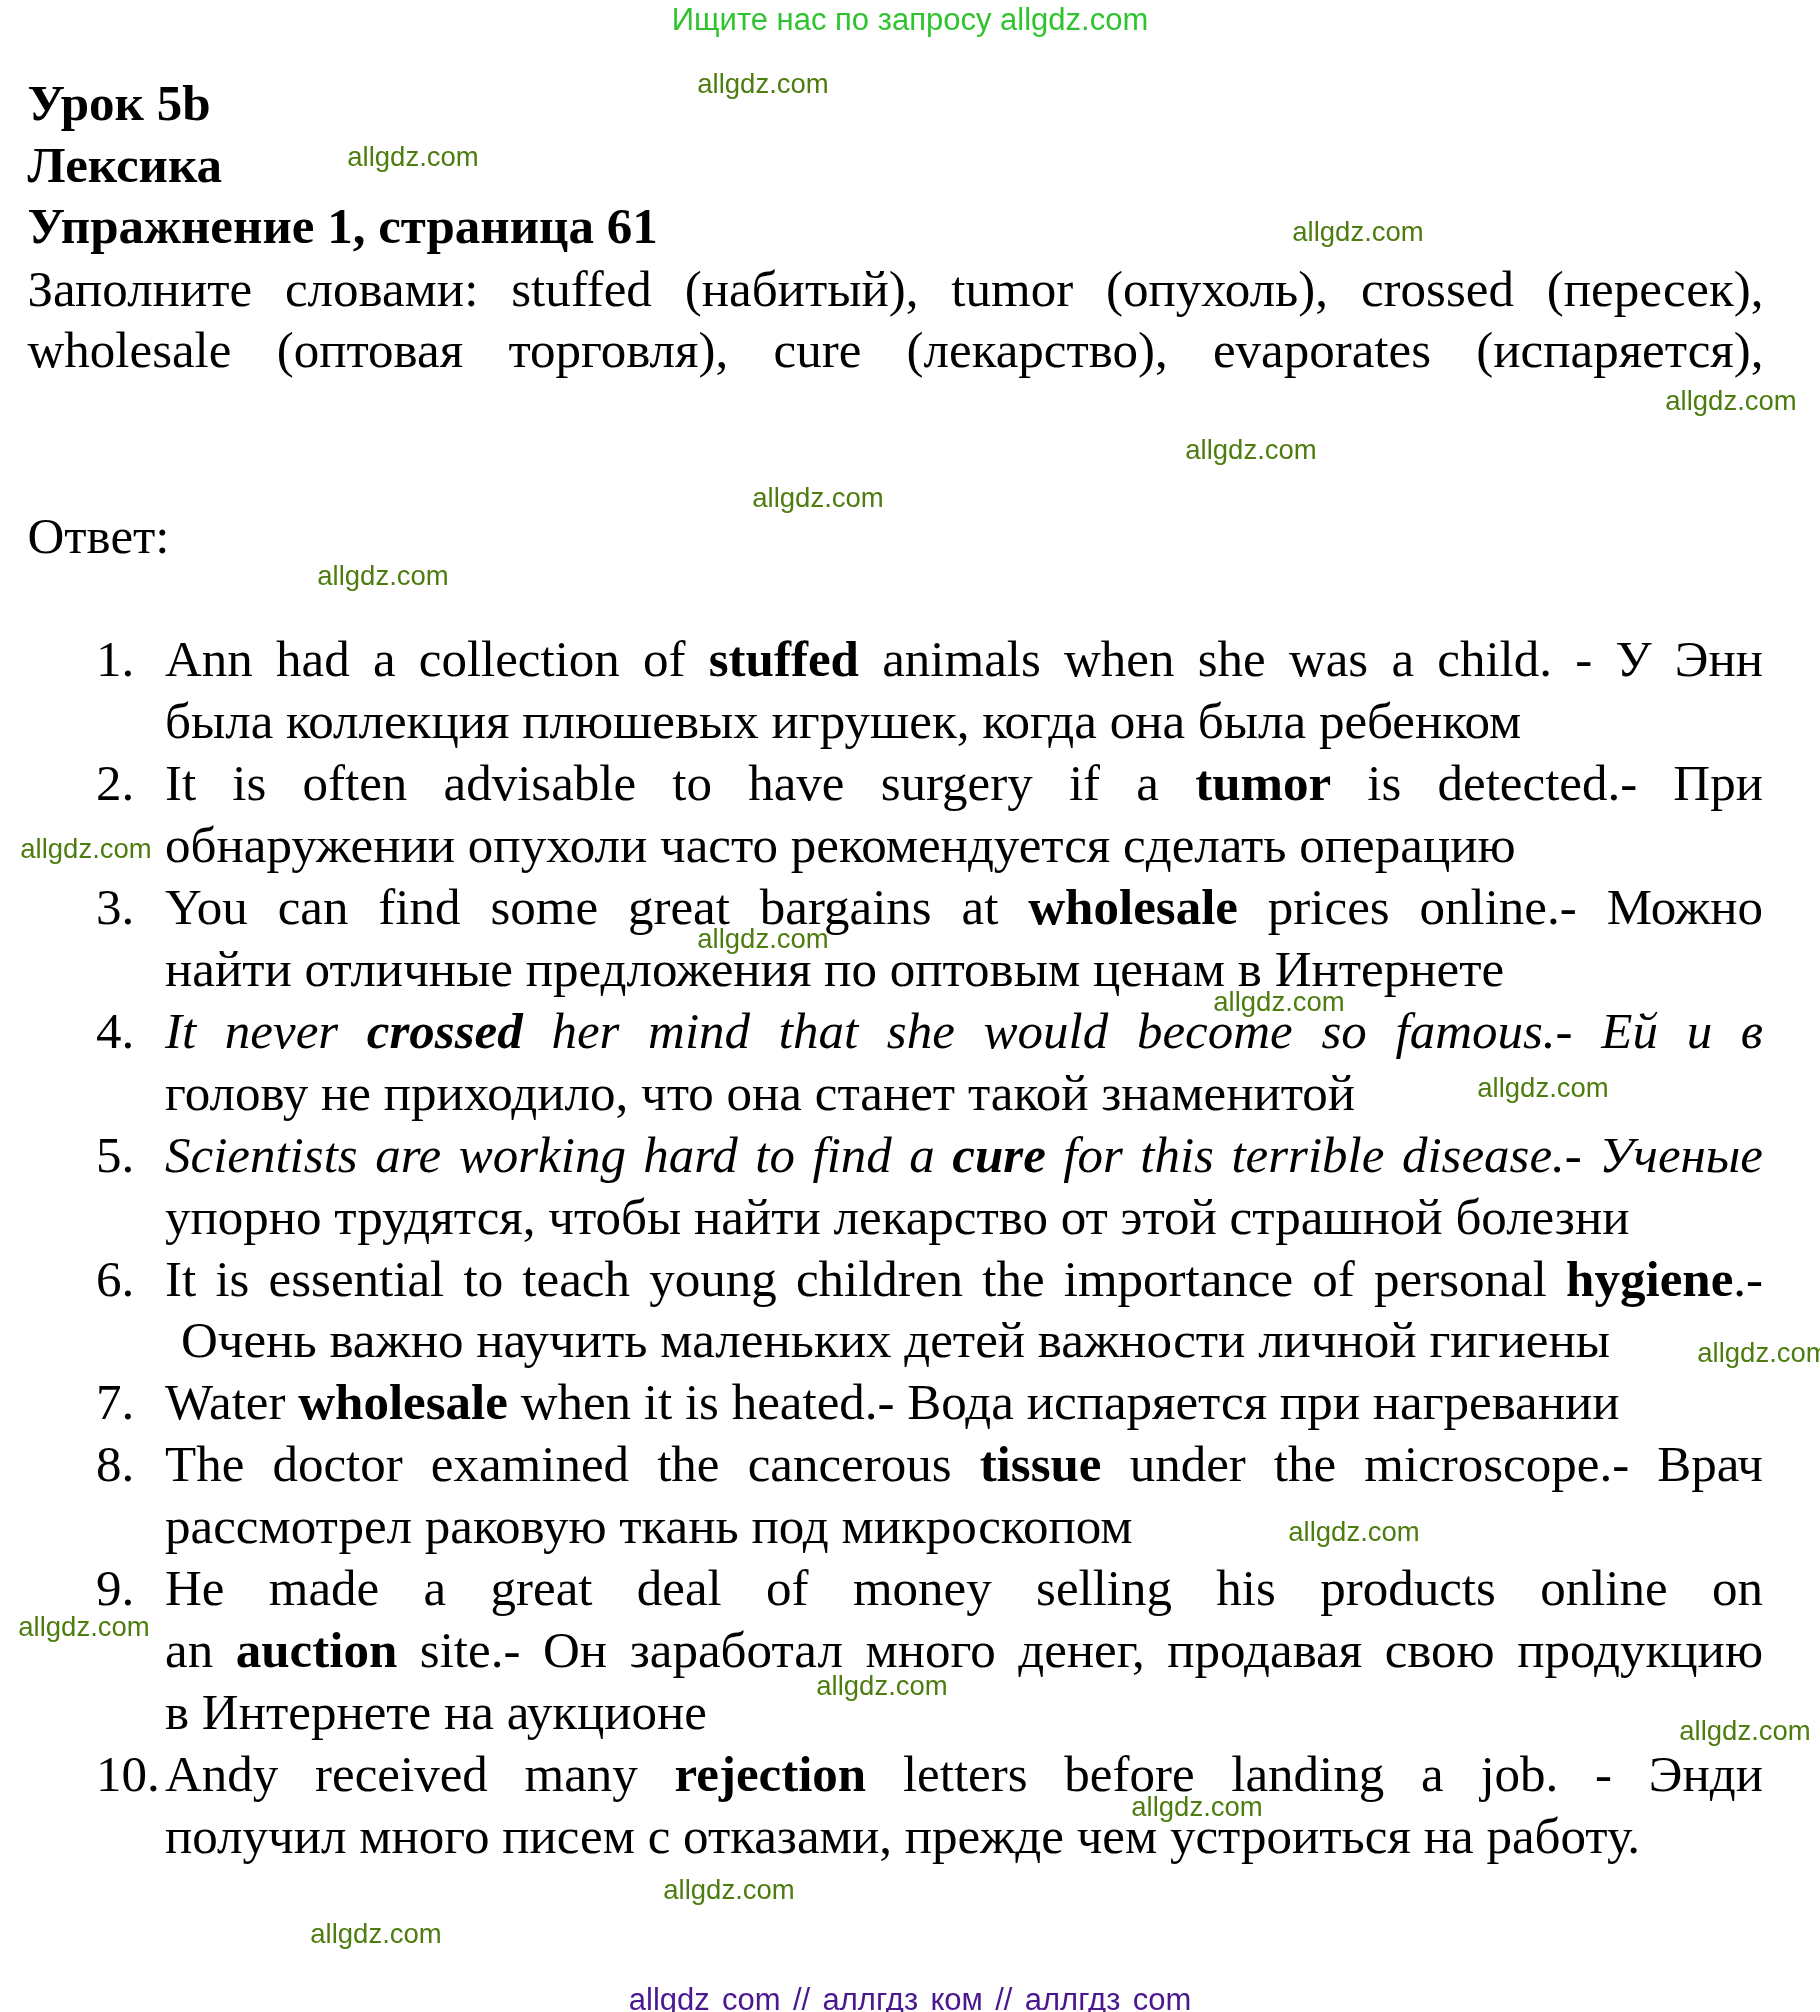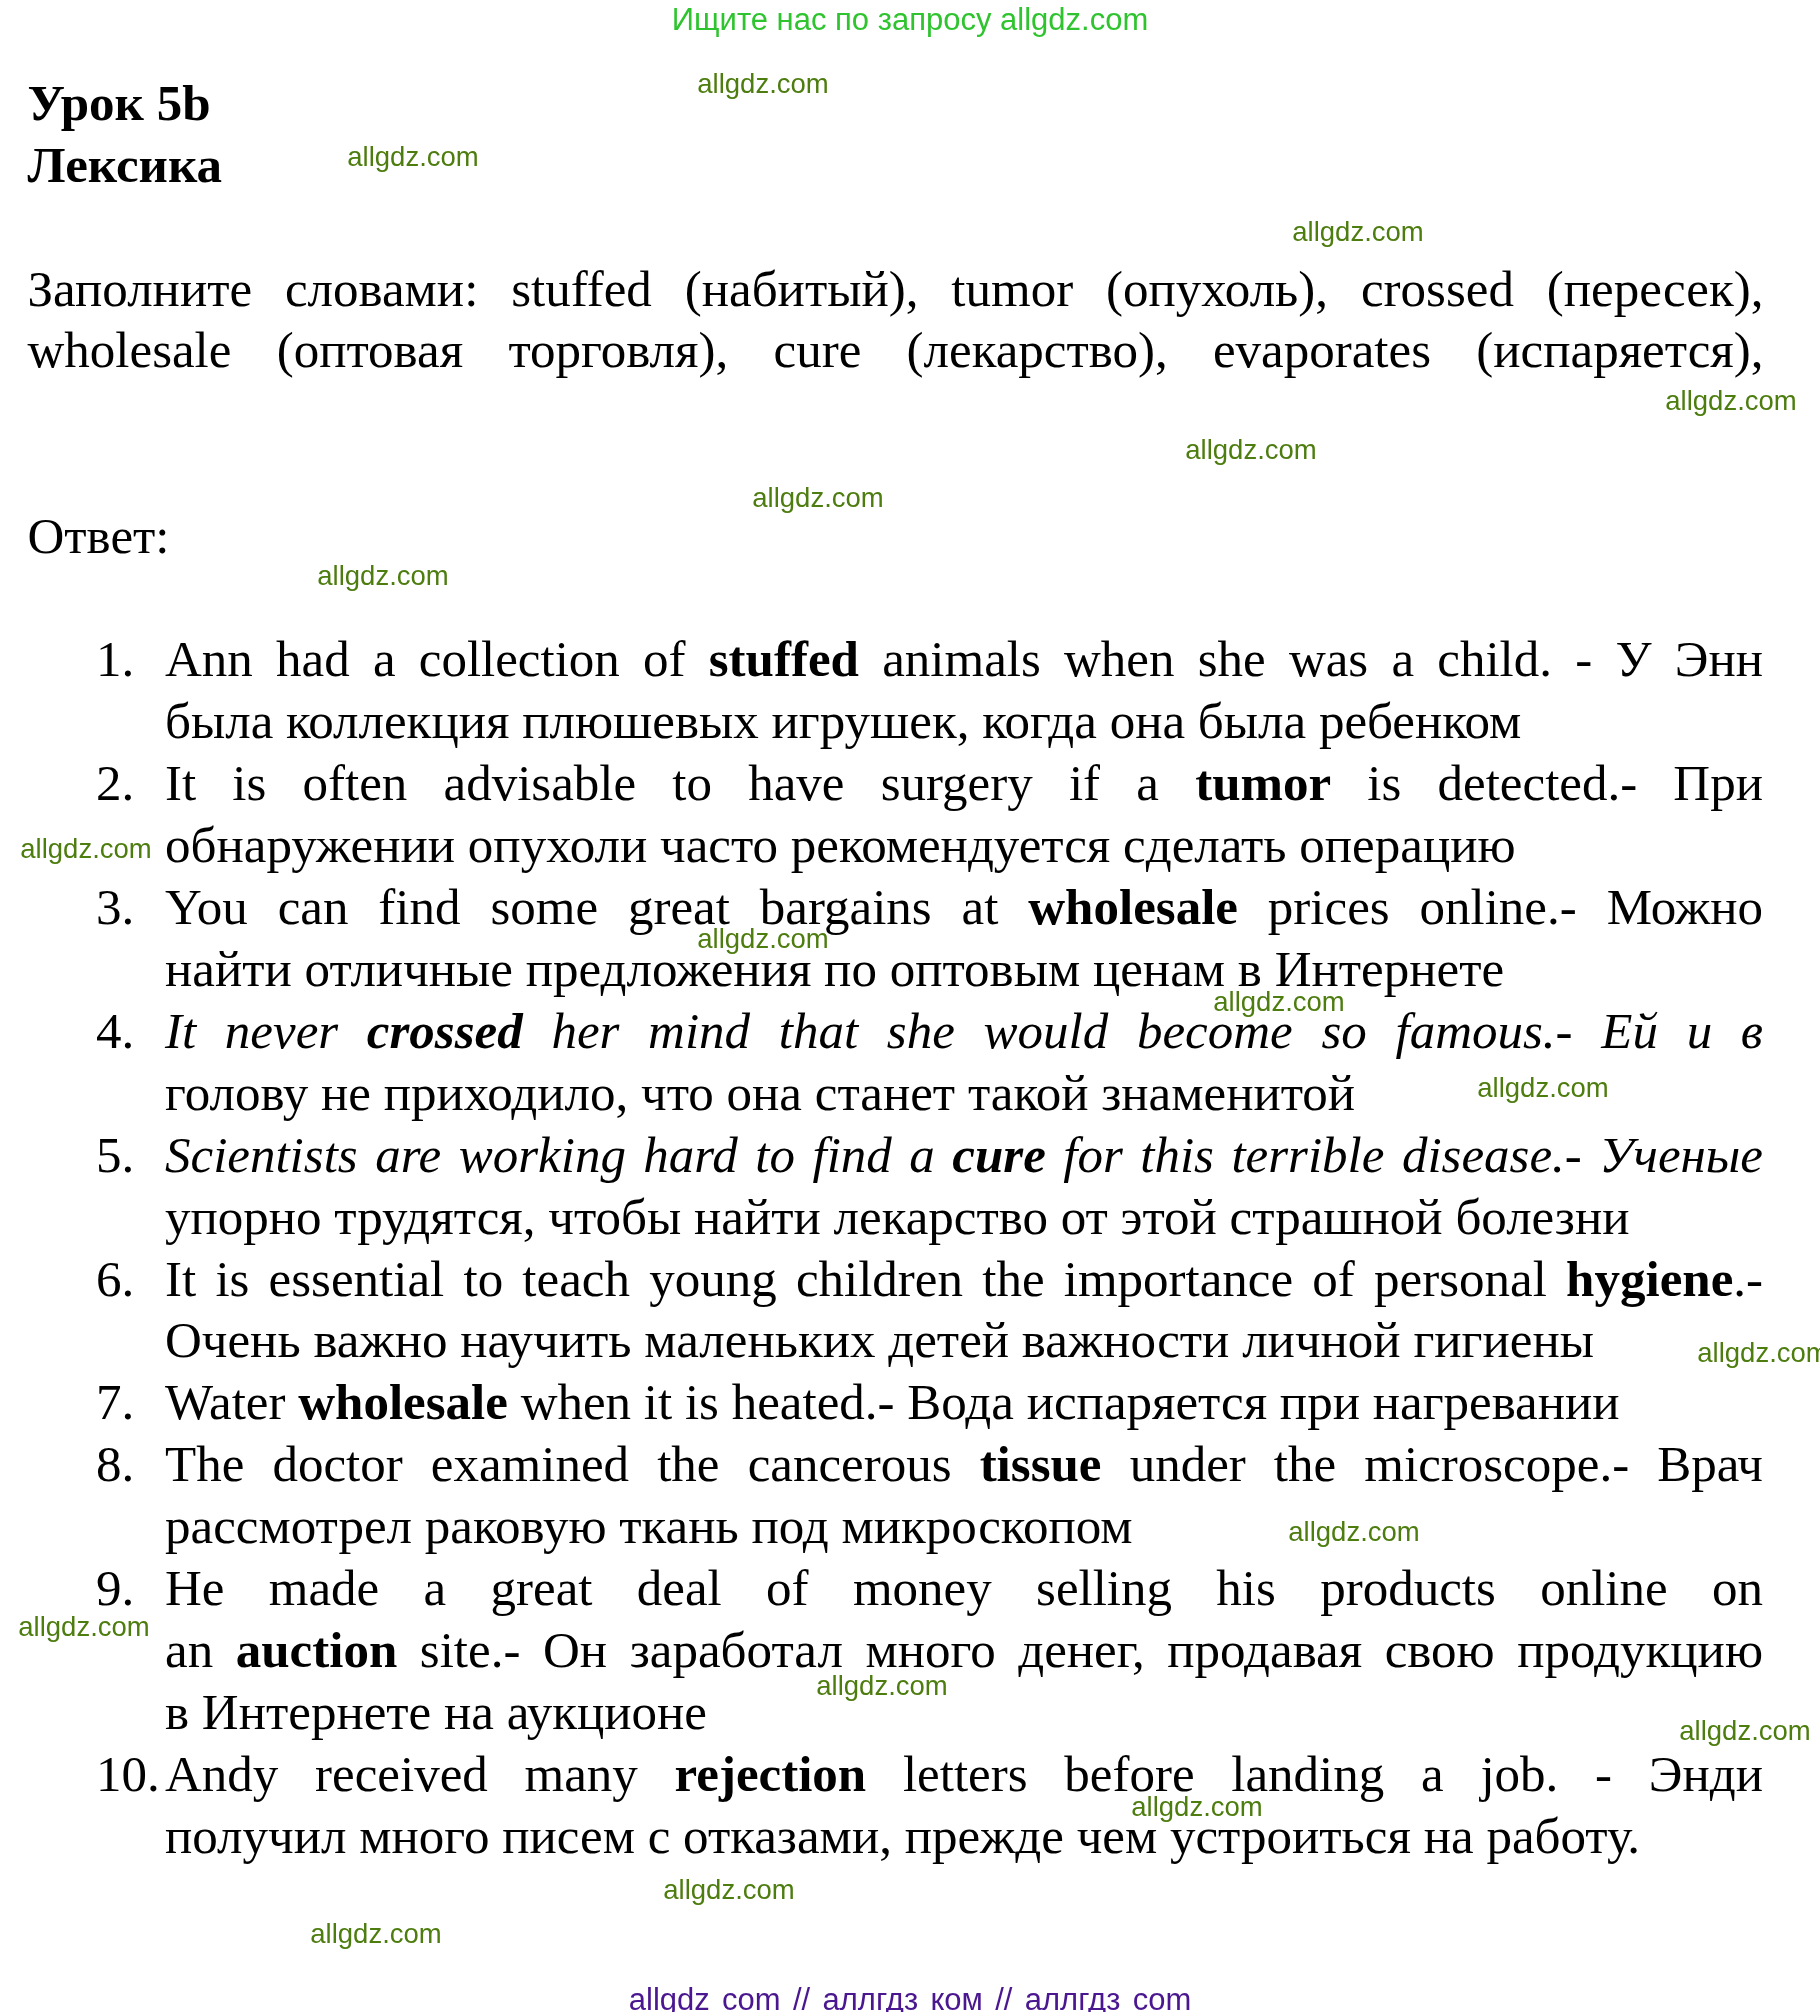--- a/index.html
+++ b/index.html
@@ -48,20 +48,21 @@
   }
 </style>
 </head>
 <body>
 
 <div id="page">
   <div class="top-banner">Ищите нас по запросу allgdz.com</div>
 
   <div class="heading" style="top:78px;">Урок 5b</div>
   <div class="heading" style="top:140px;">Лексика</div>
+  <div class="heading" style="top:201px;">Упражнение 1, страница 61</div>
 
   <div class="line just" style="top:264px; left:27.5px; width:1736px;">Заполните словами: stuffed (набитый), tumor (опухоль), crossed (пересек),</div>
   <div class="line just" style="top:325px; left:27.5px; width:1736px;">wholesale (оптовая торговля), cure (лекарство), evaporates (испаряется),</div>
 
   <div class="line" style="top:511px; left:27.5px;">Ответ:</div>
 
   <div id="answers">
       <div>
         <div class="num" style="top: 634px; left: 96px;">1.</div>
         <div class="line just" style="top: 634px; left: 165px; width: 1598px;"><span>Ann had a collection of </span><span class="kw">stuffed</span><span> animals when she was a child. - У Энн</span></div>
@@ -83,21 +84,21 @@
         <div class="line" style="top: 1068px; left: 165px;">голову не приходило, что она станет такой знаменитой</div>
       </div>
       <div>
         <div class="num" style="top: 1130px; left: 96px;">5.</div>
         <div class="line just" style="top: 1130px; left: 165px; width: 1598px; font-style: italic;"><span>Scientists are working hard to find a </span><span class="kw">cure</span><span> for this terrible disease.- Ученые</span></div>
         <div class="line" style="top: 1192px; left: 165px;">упорно трудятся, чтобы найти лекарство от этой страшной болезни</div>
       </div>
       <div>
         <div class="num" style="top: 1254px; left: 96px;">6.</div>
         <div class="line just" style="top: 1254px; left: 165px; width: 1598px;"><span>It is essential to teach young children the importance of personal </span><span class="kw">hygiene</span><span>.-</span></div>
-        <div class="line" style="top: 1315px; left: 165px;">Очень важно научить маленьких детей важности личной гигиены</div>
+        <div class="line" style="top: 1315px; left: 181px;">Очень важно научить маленьких детей важности личной гигиены</div>
       </div>
       <div>
         <div class="num" style="top: 1377px; left: 96px;">7.</div>
         <div class="line" style="top: 1377px; left: 165px;"><span>Water </span><span class="kw">wholesale</span><span> when it is heated.- Вода испаряется при нагревании</span></div>
       </div>
       <div>
         <div class="num" style="top: 1439px; left: 96px;">8.</div>
         <div class="line just" style="top: 1439px; left: 165px; width: 1598px;"><span>The doctor examined the cancerous </span><span class="kw">tissue</span><span> under the microscope.- Врач</span></div>
         <div class="line" style="top: 1501px; left: 165px;">рассмотрел раковую ткань под микроскопом</div>
       </div>

